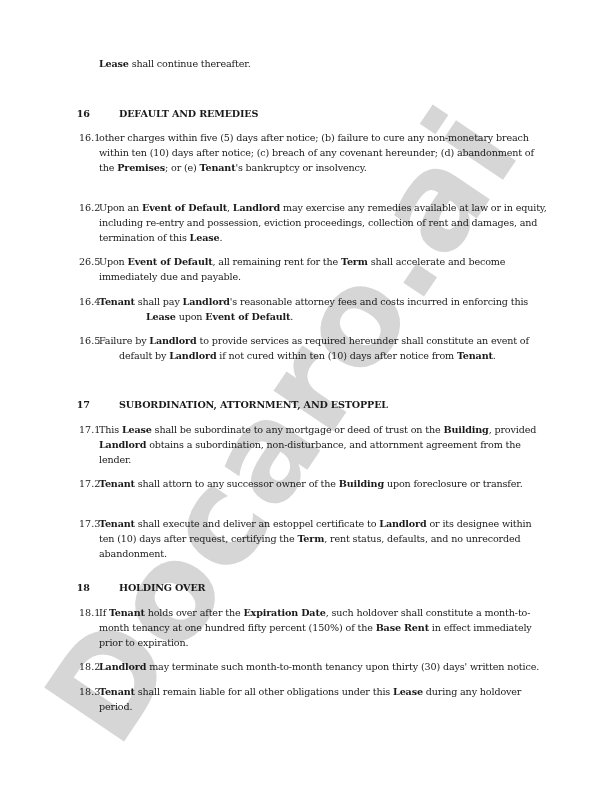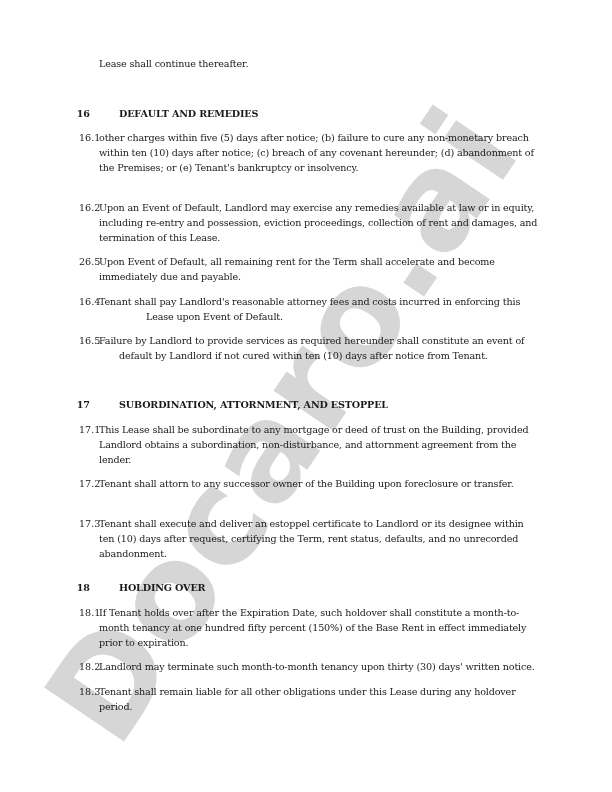--- a/index.html
+++ b/index.html
@@ -21,21 +21,21 @@
       letter-spacing: 2px;
       z-index: 0;
       user-select: none;
     }
     .content { position: absolute; left: 0; top: 0; width: 612px; z-index: 1; }
     .block { position: absolute; left: 0; width: 612px; }
     .num { position: absolute; left: 67px; width: 28px; font-size: 9.6px; line-height: 15px; margin-left: 12px; }
     .hnum { position: absolute; left: 60px; width: 30px; text-align: right; font-size: 9.6px; line-height: 15px; font-weight: bold; }
     .txt { position: absolute; left: 99px; width: 452px; font-size: 9.6px; line-height: 15px; letter-spacing: -0.15px; }
     .heading { font-weight: bold; margin-left: 20px; }
-    b { font-weight: normal; }
+    b { font-weight: bold; }
   </style>
 </head>
 <body>
 
 <div class="page">
   <div class="watermark">Docaro.ai</div>
   <div class="content" id="content">
     <div class="block" id="continuation" style="top: 56px;">
       <div class="txt">
         <b>Lease</b><span> shall continue thereafter.</span>

